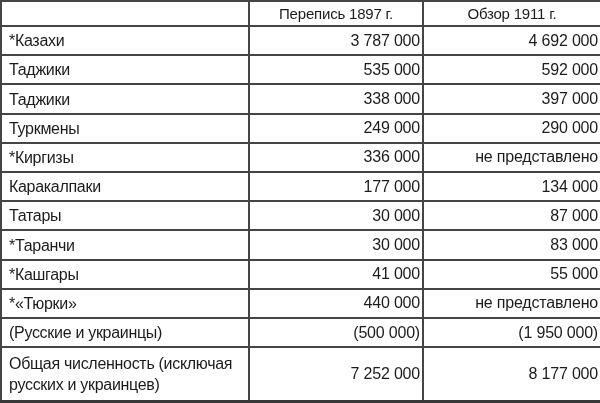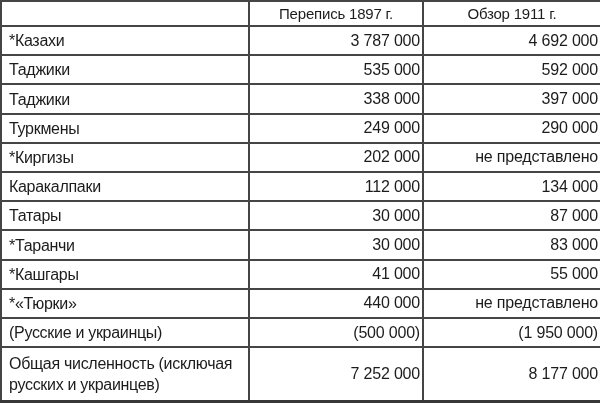--- a/index.html
+++ b/index.html
@@ -85,26 +85,26 @@
       <td class="num-cell">338 000</td>
       <td class="num-cell">397 000</td>
     </tr>
     <tr class="body-row">
       <td class="label-cell">Туркмены</td>
       <td class="num-cell">249 000</td>
       <td class="num-cell">290 000</td>
     </tr>
     <tr class="body-row">
       <td class="label-cell">*Киргизы</td>
-      <td class="num-cell">202 000</td>
+      <td class="num-cell">336 000</td>
       <td class="num-cell">не представлено</td>
     </tr>
     <tr class="body-row">
       <td class="label-cell">Каракалпаки</td>
-      <td class="num-cell">112 000</td>
+      <td class="num-cell">177 000</td>
       <td class="num-cell">134 000</td>
     </tr>
     <tr class="body-row">
       <td class="label-cell">Татары</td>
       <td class="num-cell">30 000</td>
       <td class="num-cell">87 000</td>
     </tr>
     <tr class="body-row">
       <td class="label-cell">*Таранчи</td>
       <td class="num-cell">30 000</td>

